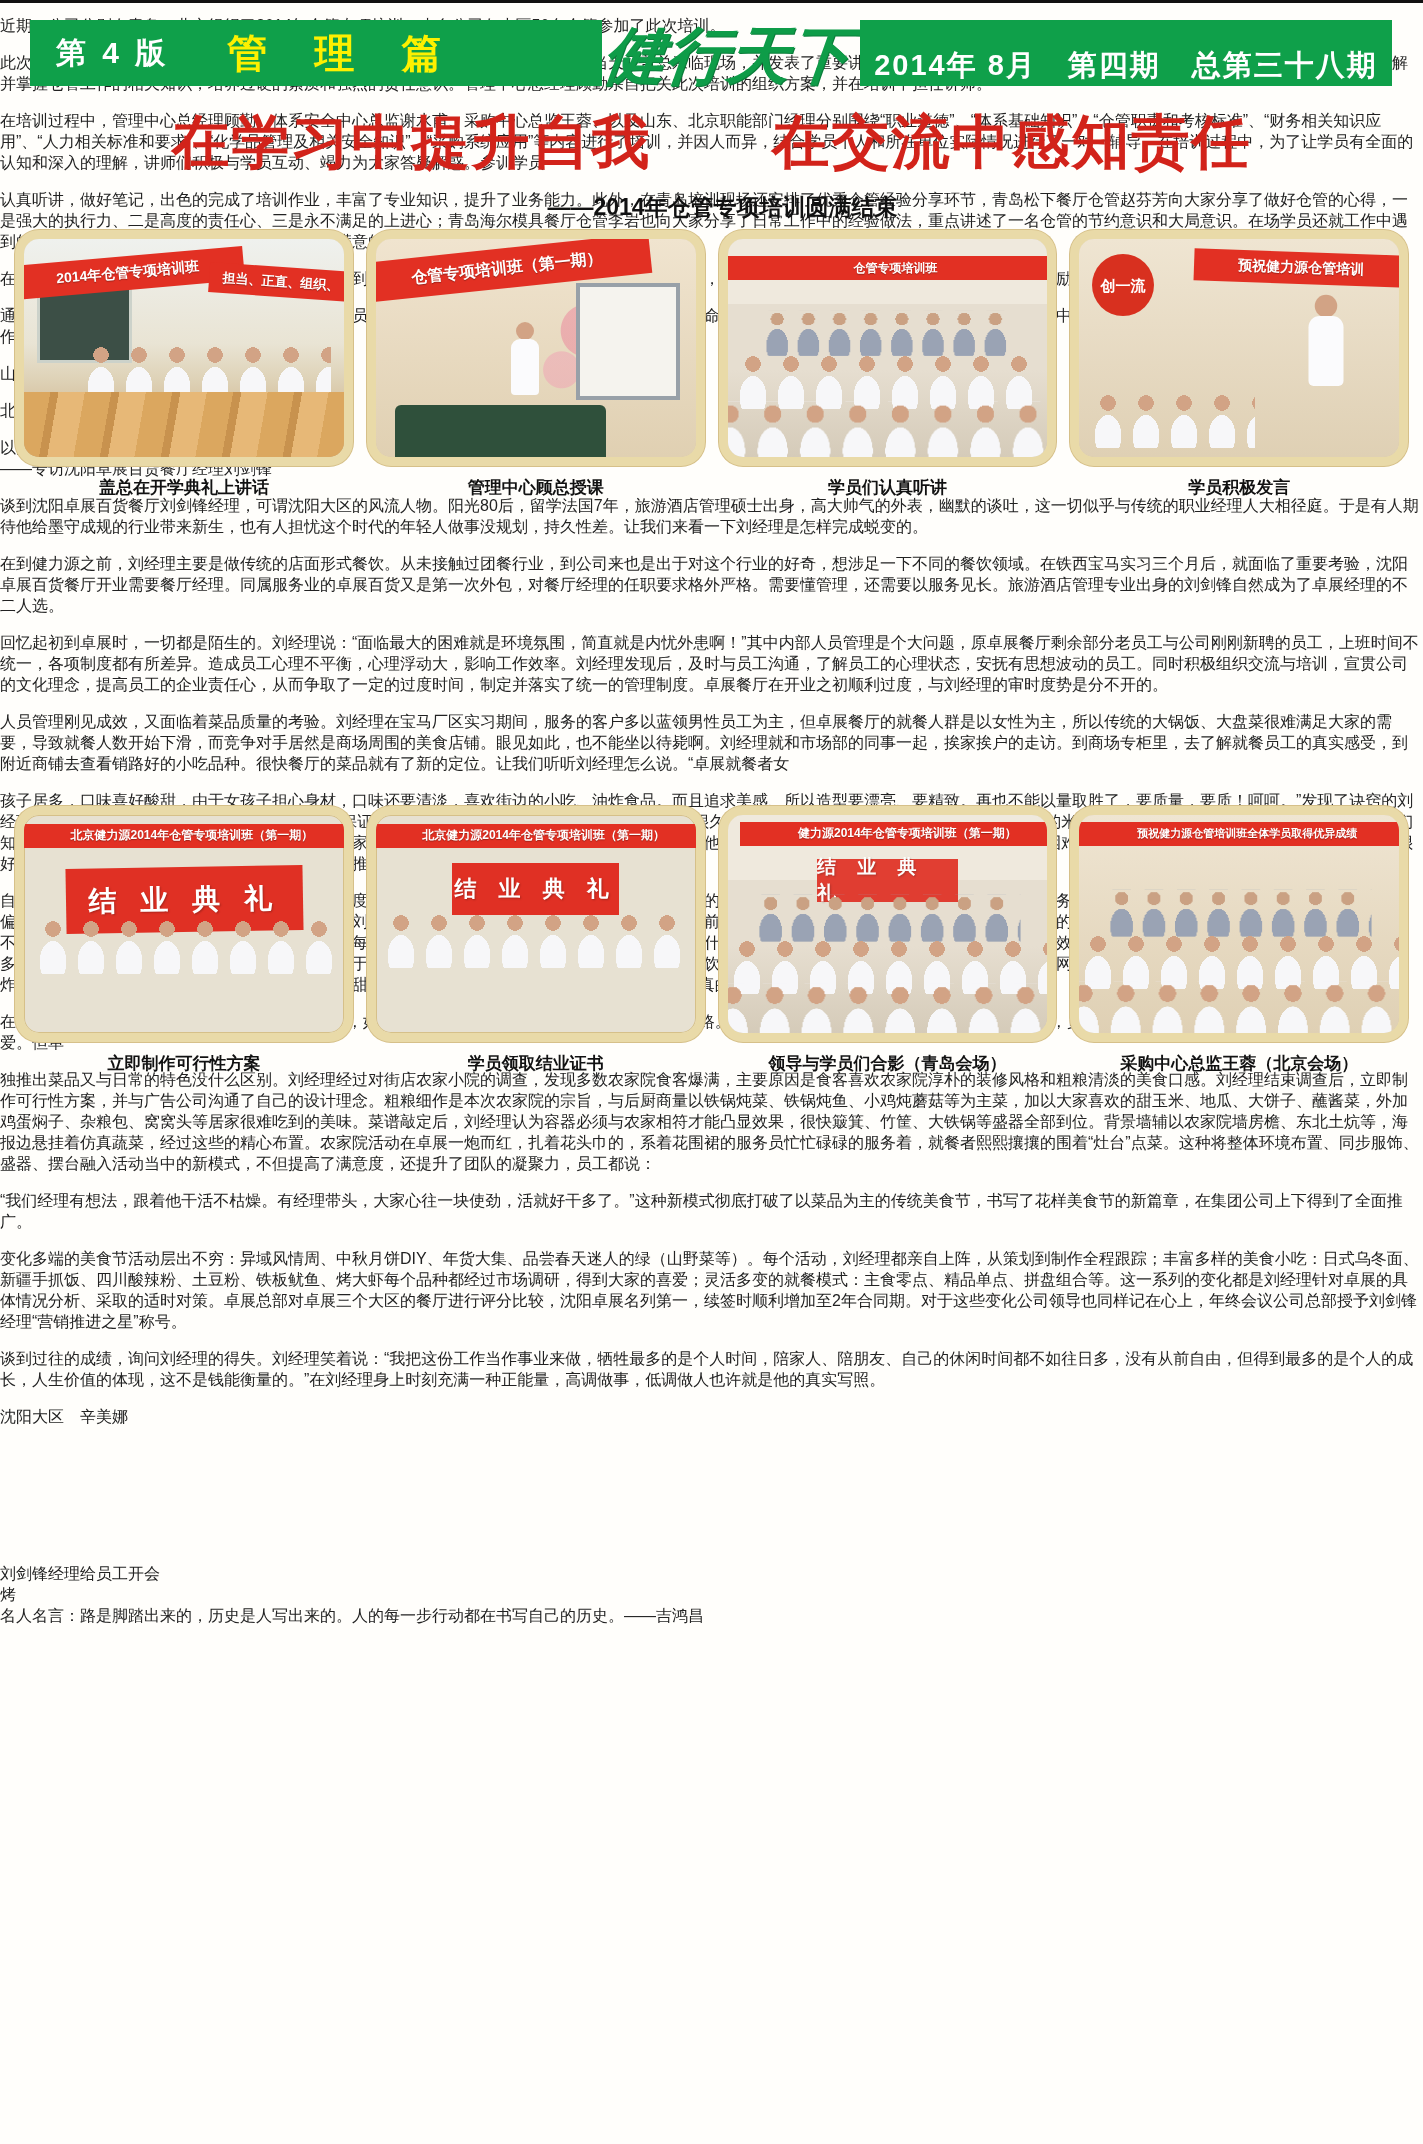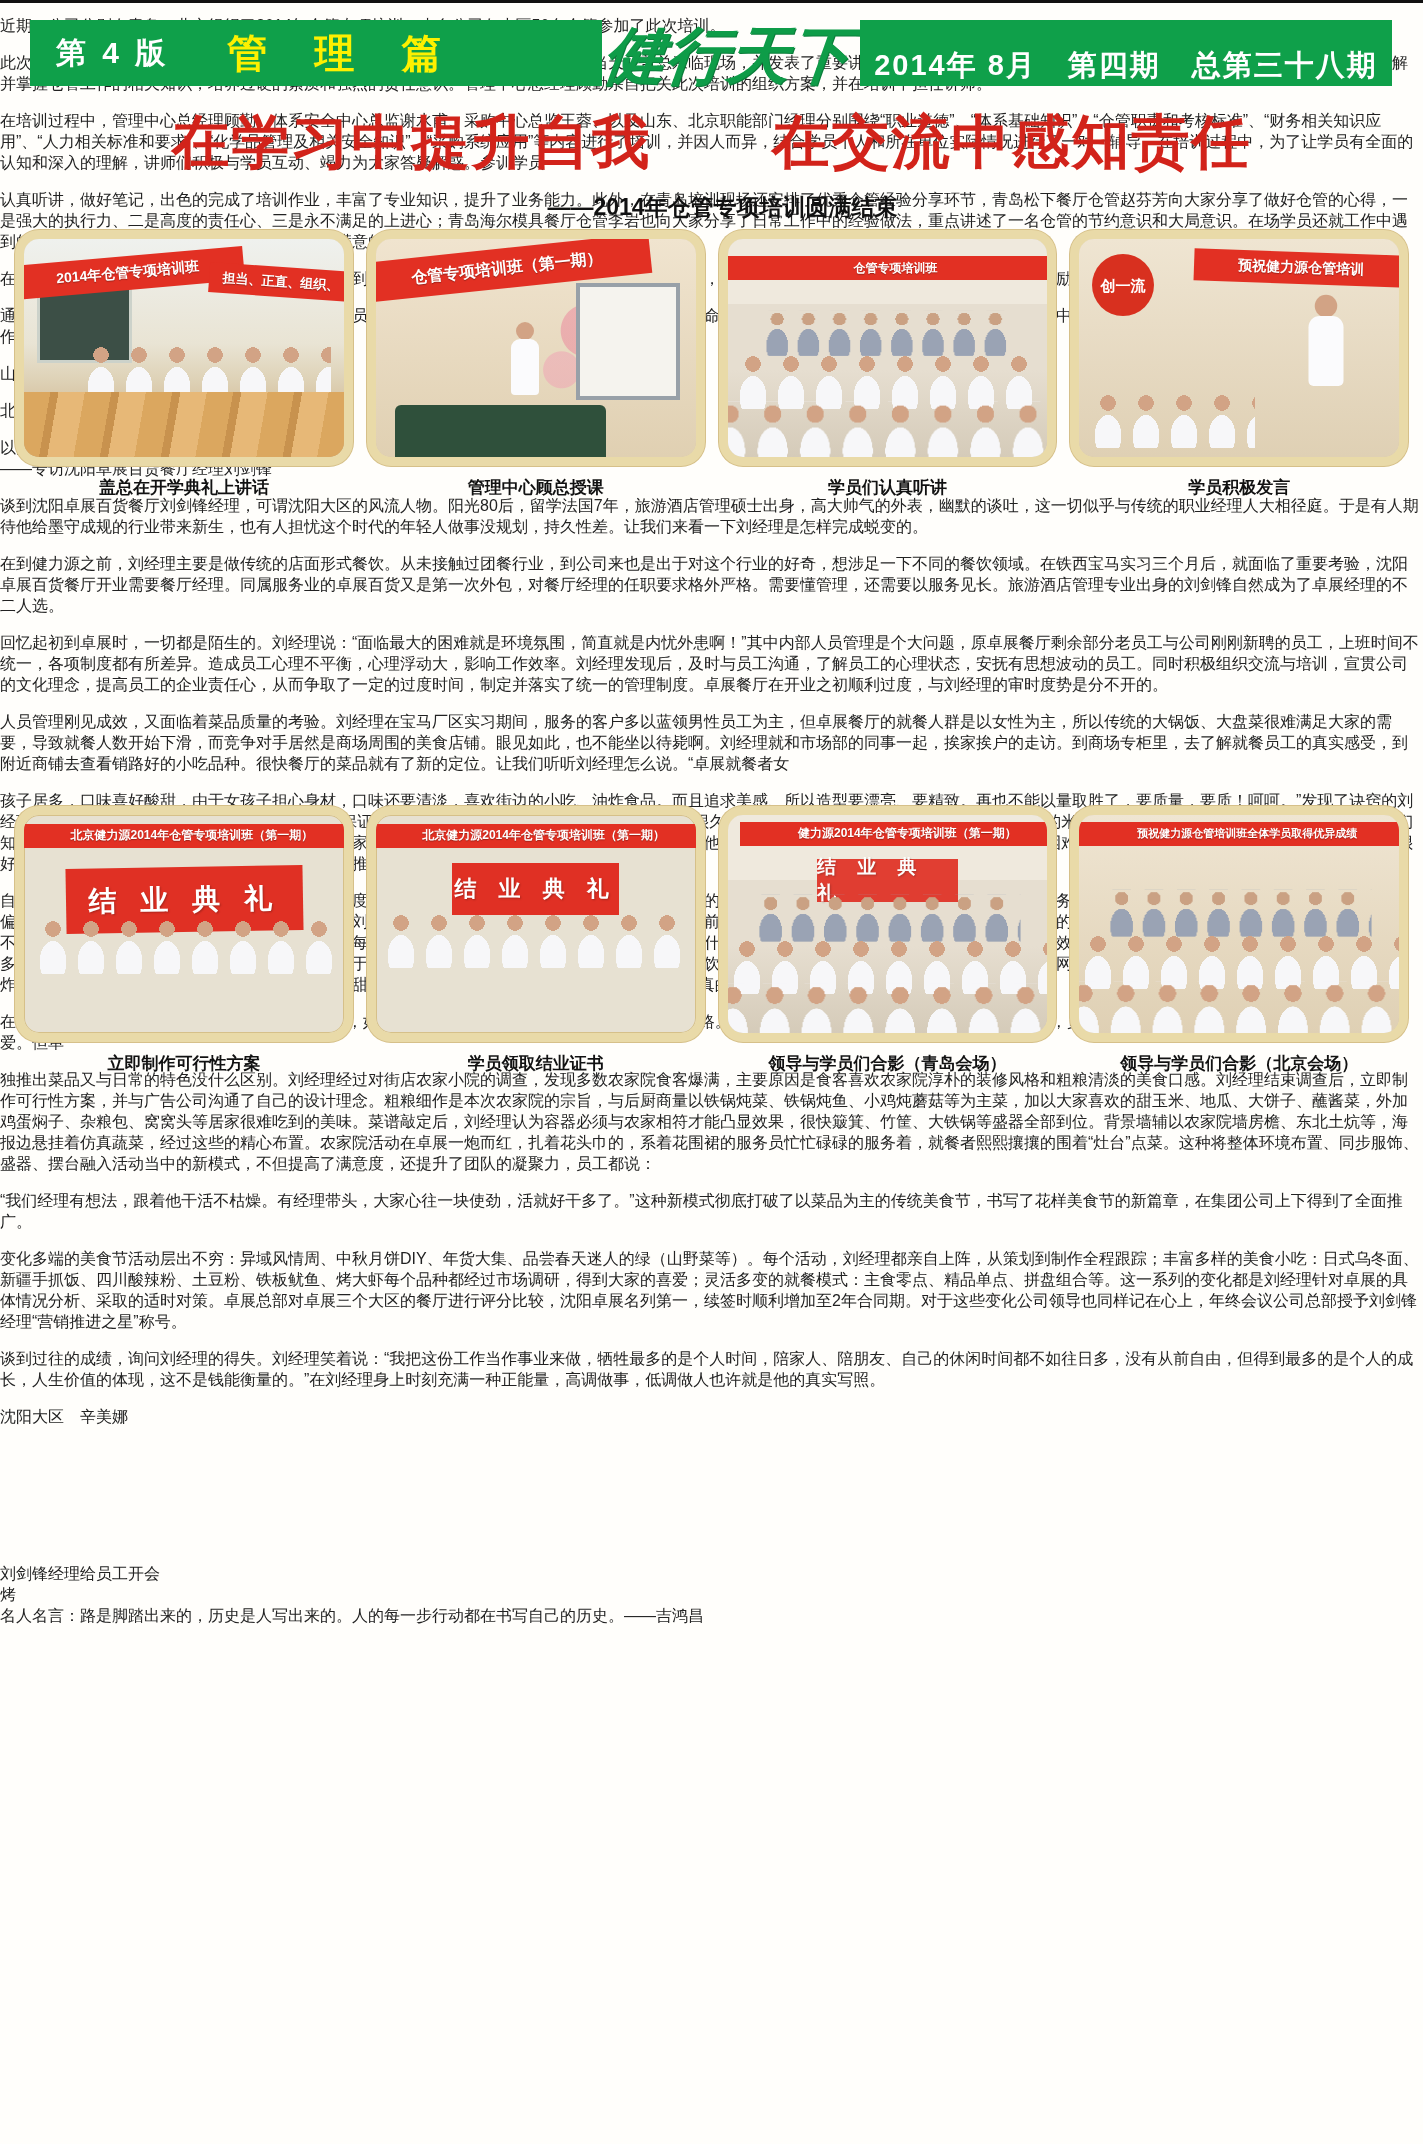--- a/index.html
+++ b/index.html
@@ -261,21 +261,21 @@
     </div>
     <div class="pcard">
       <div class="pframe">
         <div class="scene sc4">
           <div class="bn bn-sm" style="left:0;top:3%;width:100%;font-size:11px;">预祝健力源仓管培训班全体学员取得优异成绩</div>
           <div class="heads alt" style="left:1%;right:1%;bottom:42%;transform:scale(.85);"></div>
           <div class="heads" style="left:0;right:0;bottom:20%;"></div>
           <div class="heads" style="left:0;right:0;bottom:-3%;transform:scale(1.1);"></div>
         </div>
       </div>
-      <div class="pcap">领导与学员们合影（北京会场）</div>
+      <div class="pcap">采购中心总监王蓉（北京会场）</div>
     </div>
   </div>
 
   <div class="divider"></div>
 
   <div class="a2-headline">以实干出真知　　以创新求发展</div>
   <div class="a2-sub">——专访沈阳卓展百货餐厅经理刘剑锋</div>
 
   <div class="a2col a2c1 col">
       <p>谈到沈阳卓展百货餐厅刘剑锋经理，可谓沈阳大区的风流人物。阳光80后，留学法国7年，旅游酒店管理硕士出身，高大帅气的外表，幽默的谈吐，这一切似乎与传统的职业经理人大相径庭。于是有人期待他给墨守成规的行业带来新生，也有人担忧这个时代的年轻人做事没规划，持久性差。让我们来看一下刘经理是怎样完成蜕变的。</p>

